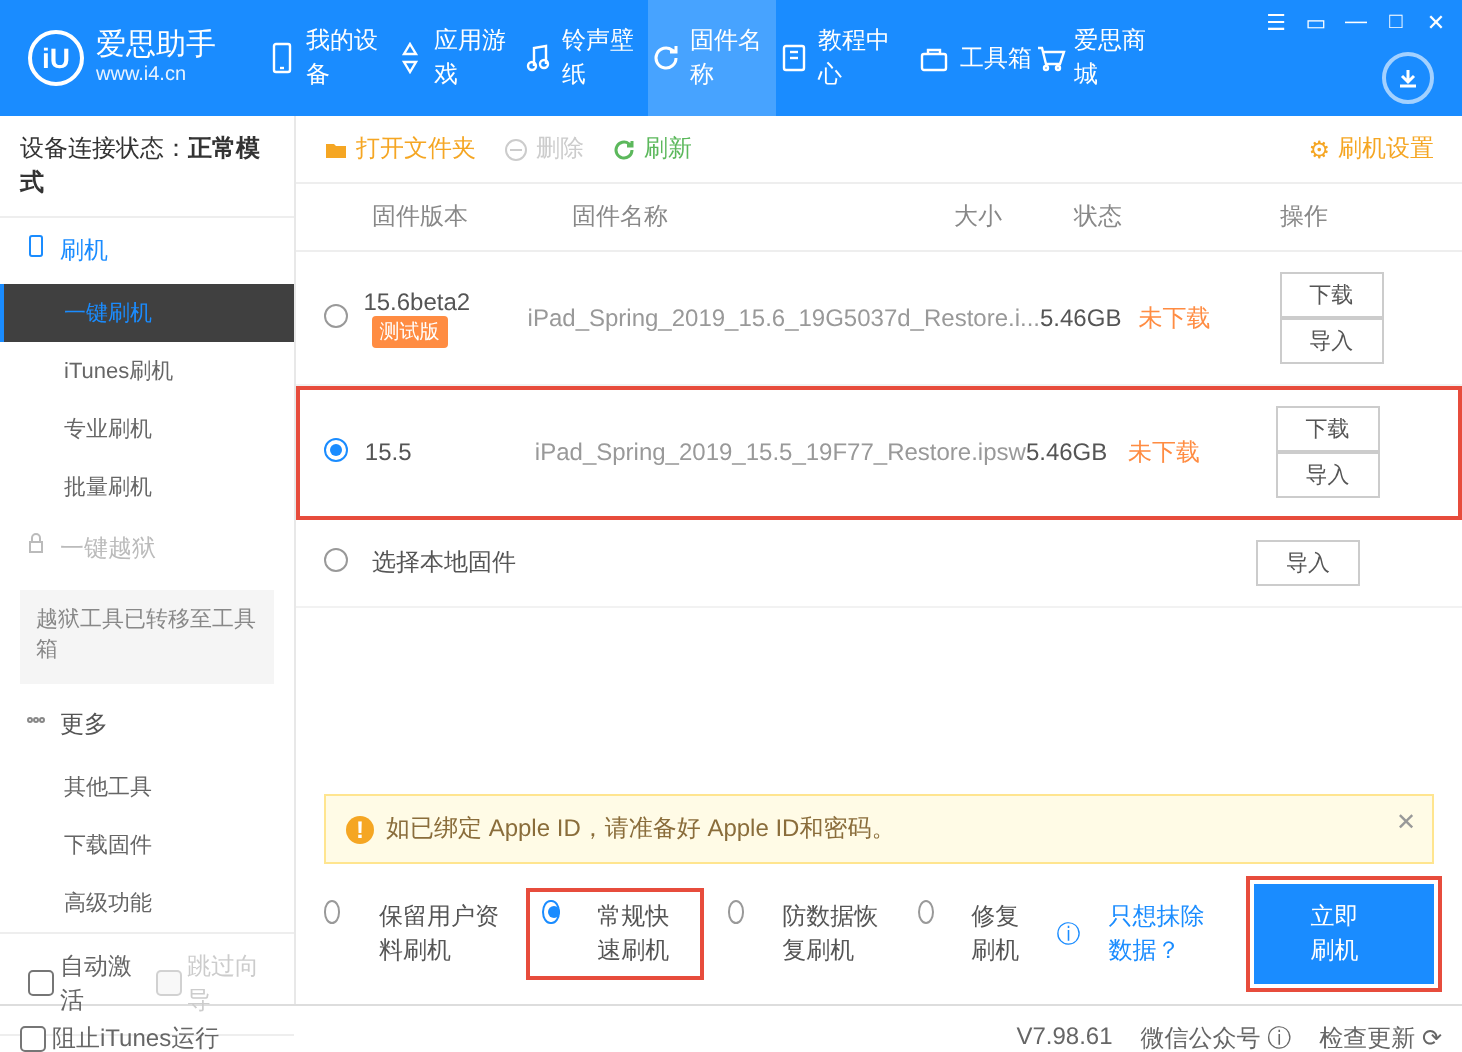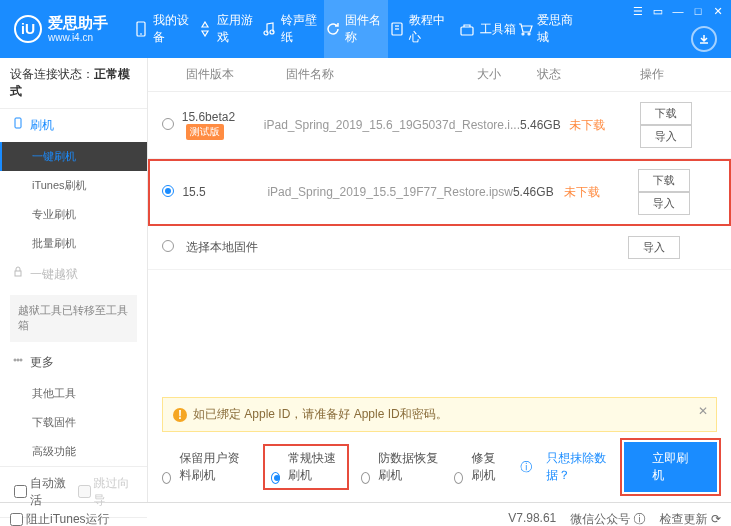--- a/index.html
+++ b/index.html
@@ -1,21 +1,21 @@
 <!DOCTYPE html>
 <html><head>
 <meta charset="utf-8">
 <style>
 *{margin:0;padding:0;box-sizing:border-box;font-family:"Microsoft YaHei",sans-serif;font-size:12px}
 body{background:#fff;width:731px;height:526px;overflow:hidden;position:relative}
 .titlebar{height:58px;background:#1a8cff;display:flex;align-items:center;color:#fff;position:relative}
 .logo{display:flex;align-items:center;gap:6px;padding:0 14px}
 .logo-circle{width:28px;height:28px;border:2px solid #fff;border-radius:50%;display:flex;align-items:center;justify-content:center;font-weight:bold;font-size:14px}
 .logo-text{display:flex;flex-direction:column;line-height:1.1}
-.logo-text .name{font-size:15px;font-weight:bold}
+.logo-text .name{font-size:15px;font-weight:normal}
 .logo-text .url{font-size:10px;opacity:.9}
 .nav{display:flex;height:100%;margin-left:10px}
 .nav-item{width:64px;display:flex;flex-direction:row;align-items:center;justify-content:flex-end;gap:3px;cursor:pointer;font-size:11px}
 .nav-item.active{background:rgba(255,255,255,.2)}
 .nav-icon{width:20px;height:20px;display:flex;align-items:center;justify-content:center}
 .win-controls{position:absolute;right:6px;top:4px;display:flex;gap:6px}
 .win-btn{width:14px;height:14px;display:flex;align-items:center;justify-content:center;cursor:pointer;font-size:11px}
 .dl-circle{position:absolute;right:14px;top:26px;width:26px;height:26px;border:2px solid rgba(255,255,255,.6);border-radius:50%;display:flex;align-items:center;justify-content:center;cursor:pointer}
 .main{display:flex;height:calc(100% - 58px - 24px)}
 .sidebar{width:148px;border-right:1px solid #e8e8e8;display:flex;flex-direction:column;background:#fff}
@@ -50,21 +50,21 @@
 .radio{width:12px;height:12px;border:1px solid #999;border-radius:50%;display:inline-block;position:relative}
 .radio.on{border-color:#1a8cff}
 .radio.on::after{content:"";position:absolute;width:6px;height:6px;background:#1a8cff;border-radius:50%;top:2px;left:2px}
 .tag{display:inline-block;background:#ff8c42;color:#fff;font-size:10px;padding:1px 4px;border-radius:2px;margin-left:4px}
 .status-orange{color:#ff8c42}
 .btn{display:inline-block;border:1px solid #ccc;padding:3px 14px;font-size:11px;color:#555;cursor:pointer;background:#fff;margin-left:4px}
 .spacer{flex:1}
 .warning{margin:8px 14px 0;padding:8px 10px;background:#fffbe6;border:1px solid #ffe58f;font-size:11px;color:#8a6d3b;display:flex;align-items:center;gap:6px;position:relative}
 .warning .close{position:absolute;right:8px;top:6px;cursor:pointer;color:#999}
 .options{padding:10px 14px;display:flex;align-items:center;gap:14px;font-size:11px;color:#555}
-.opt{display:flex;align-items:flex-end;gap:8px;cursor:pointer}
+.opt{display:flex;align-items:flex-start;gap:19px;cursor:pointer}
 .opt.hl{outline:2px solid #e74c3c;padding:4px 6px;outline-offset:0}
 .link{color:#1a8cff;cursor:pointer}
 .go-btn{margin-left:auto;background:#1a8cff;color:#fff;padding:8px 28px;font-size:12px;cursor:pointer;outline:2px solid #e74c3c;outline-offset:2px}
 .footer{height:24px;border-top:1px solid #ddd;display:flex;align-items:center;padding:16px 10px;font-size:11px;color:#666;gap:16px}
 .footer .right{margin-left:auto;display:flex;gap:14px}
 .gear{color:#f5a623}
 svg{display:block}
 </style>
 </head>
 <body>
@@ -201,20 +201,45 @@
           </label>
       </div>
       <div class="device">
         <div><span class="dn">iPad Air 3</span></div>
 
       </div>
     </div>
   </div>
 
   <div class="content">
+    <div class="toolbar">
+      <div class="tb-item tb-yellow">
+          <svg width="12" height="12" viewBox="0 0 12 12" fill="#f5a623">
+            <path d="M1 3h4l1 1h5v6H1z"></path>
+          </svg>
+          <span>打开文件夹</span>
+        </div>
+      <div class="tb-item disabled">
+          <svg width="12" height="12" viewBox="0 0 12 12" fill="none" stroke="#ccc">
+            <circle cx="6" cy="6" r="5"></circle>
+            <line x1="3" y1="6" x2="9" y2="6"></line>
+          </svg>
+          <span>删除</span>
+        </div>
+      <div class="tb-item" style="color:#5cb85c">
+          <svg width="12" height="12" viewBox="0 0 12 12" fill="none" stroke="#5cb85c" stroke-width="1.5">
+            <path d="M10 6a4 4 0 11-1.5-3.1L10 4m0-2.5V4H7.5"></path>
+          </svg>
+          <span>刷新</span>
+        </div>
+      <div class="tb-right">
+          <span class="gear">⚙</span>
+          <span>刷机设置</span>
+        </div>
+    </div>
     <div class="thead">
       <div class="col-radio"></div>
       <div class="col-ver">固件版本</div>
       <div class="col-name">固件名称</div>
       <div class="col-size">大小</div>
       <div class="col-status">状态</div>
       <div class="col-ops">操作</div>
     </div>
     <div class="row">
       <div class="col-radio"><span class="radio"></span></div>

